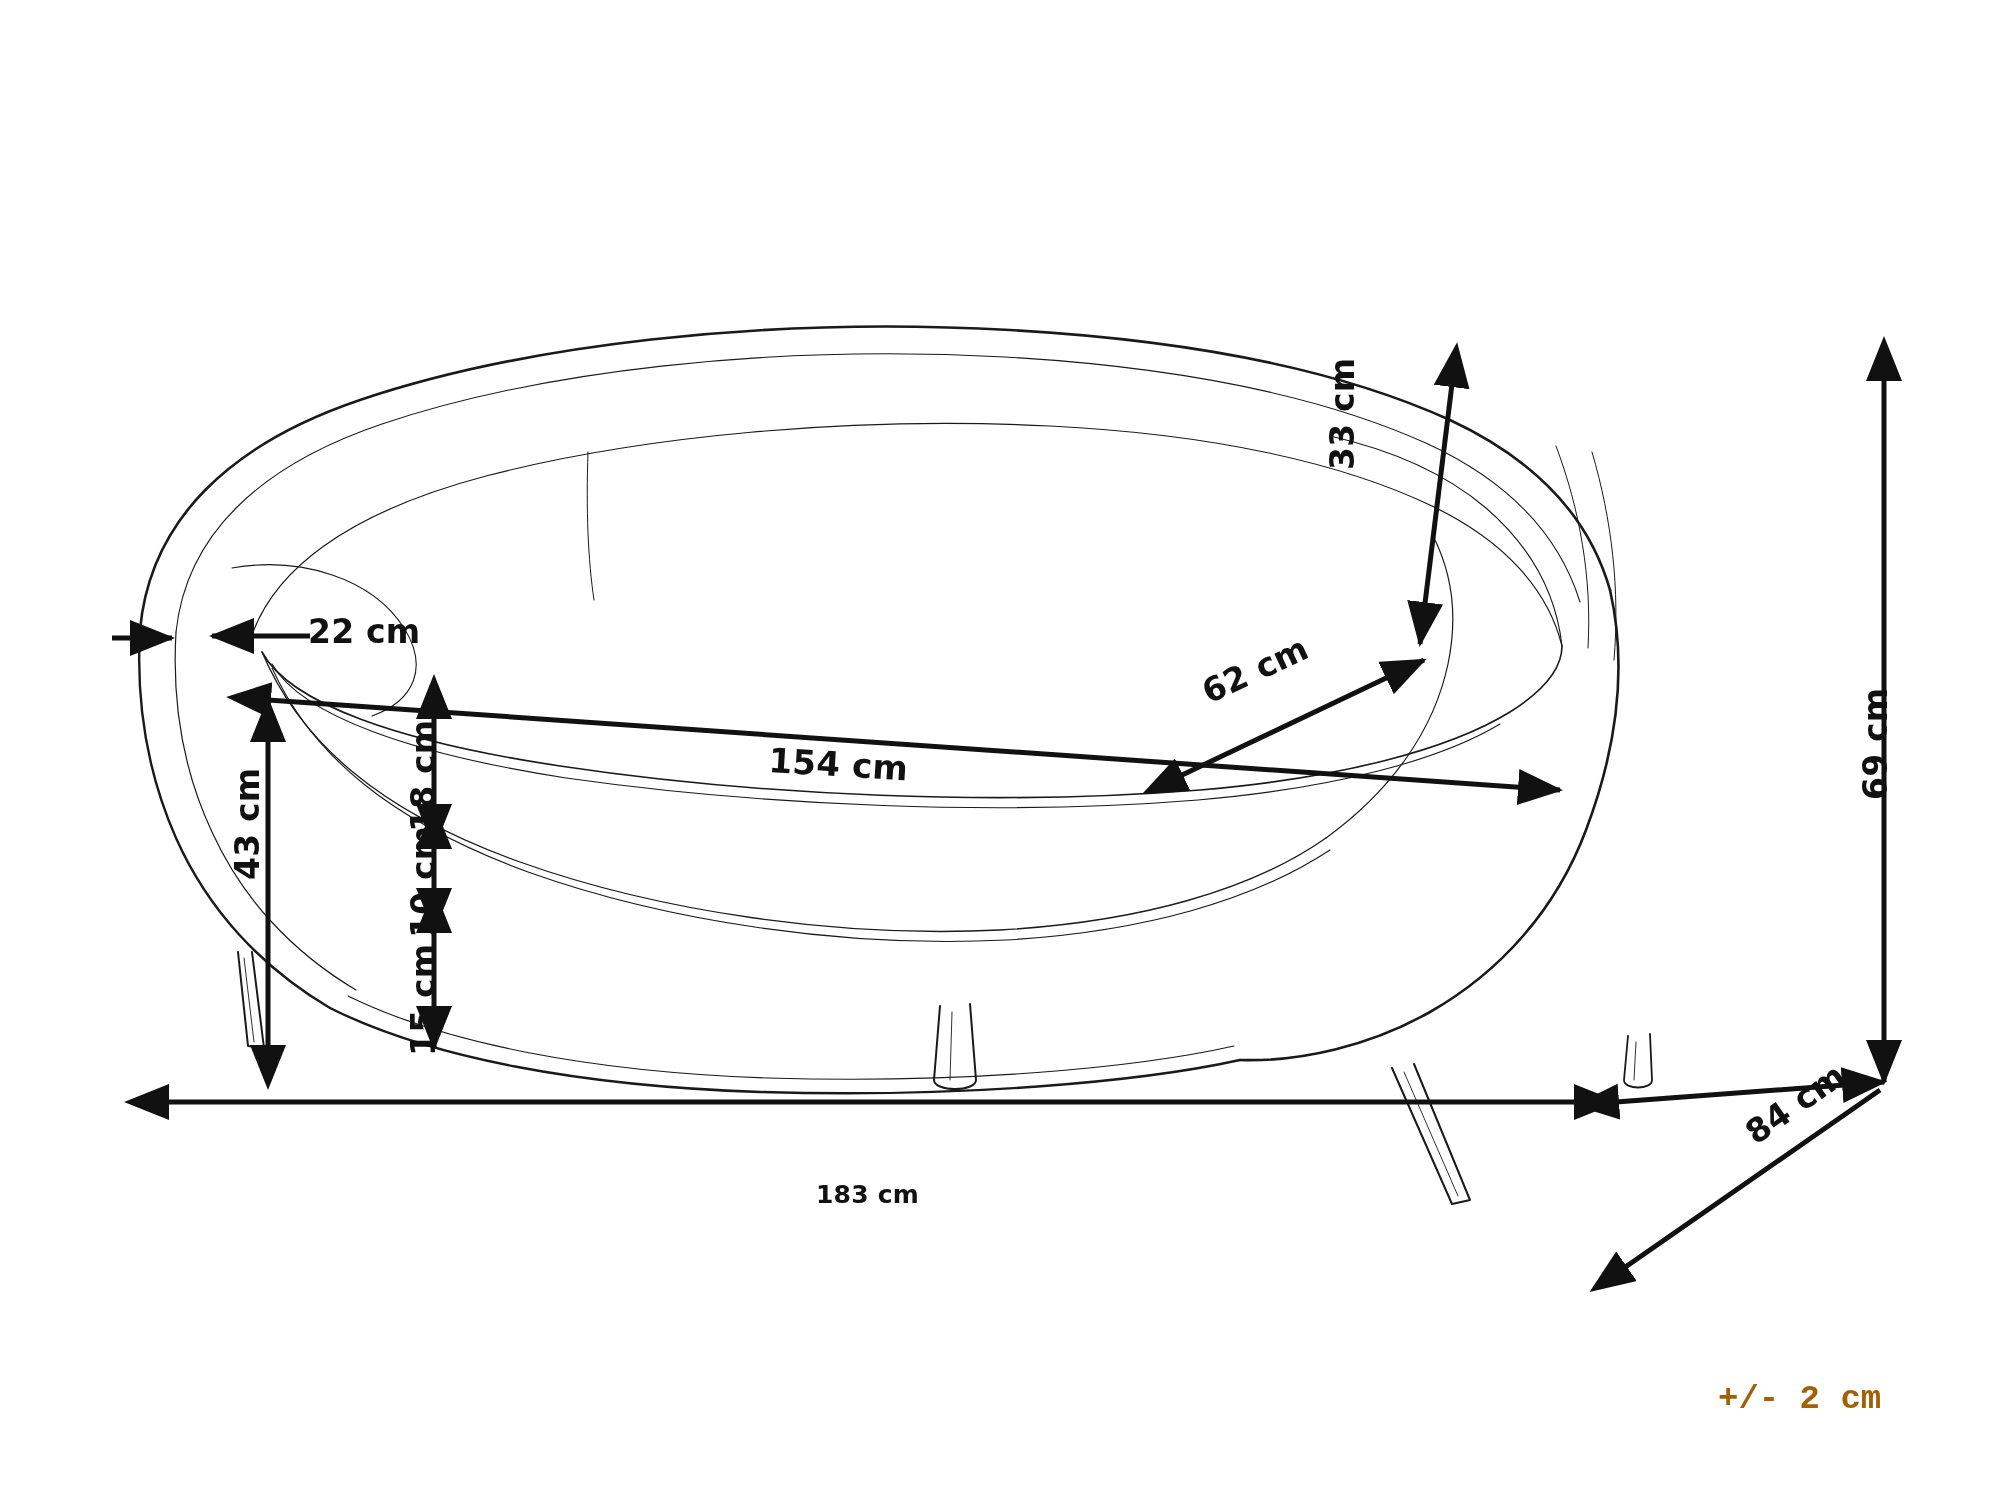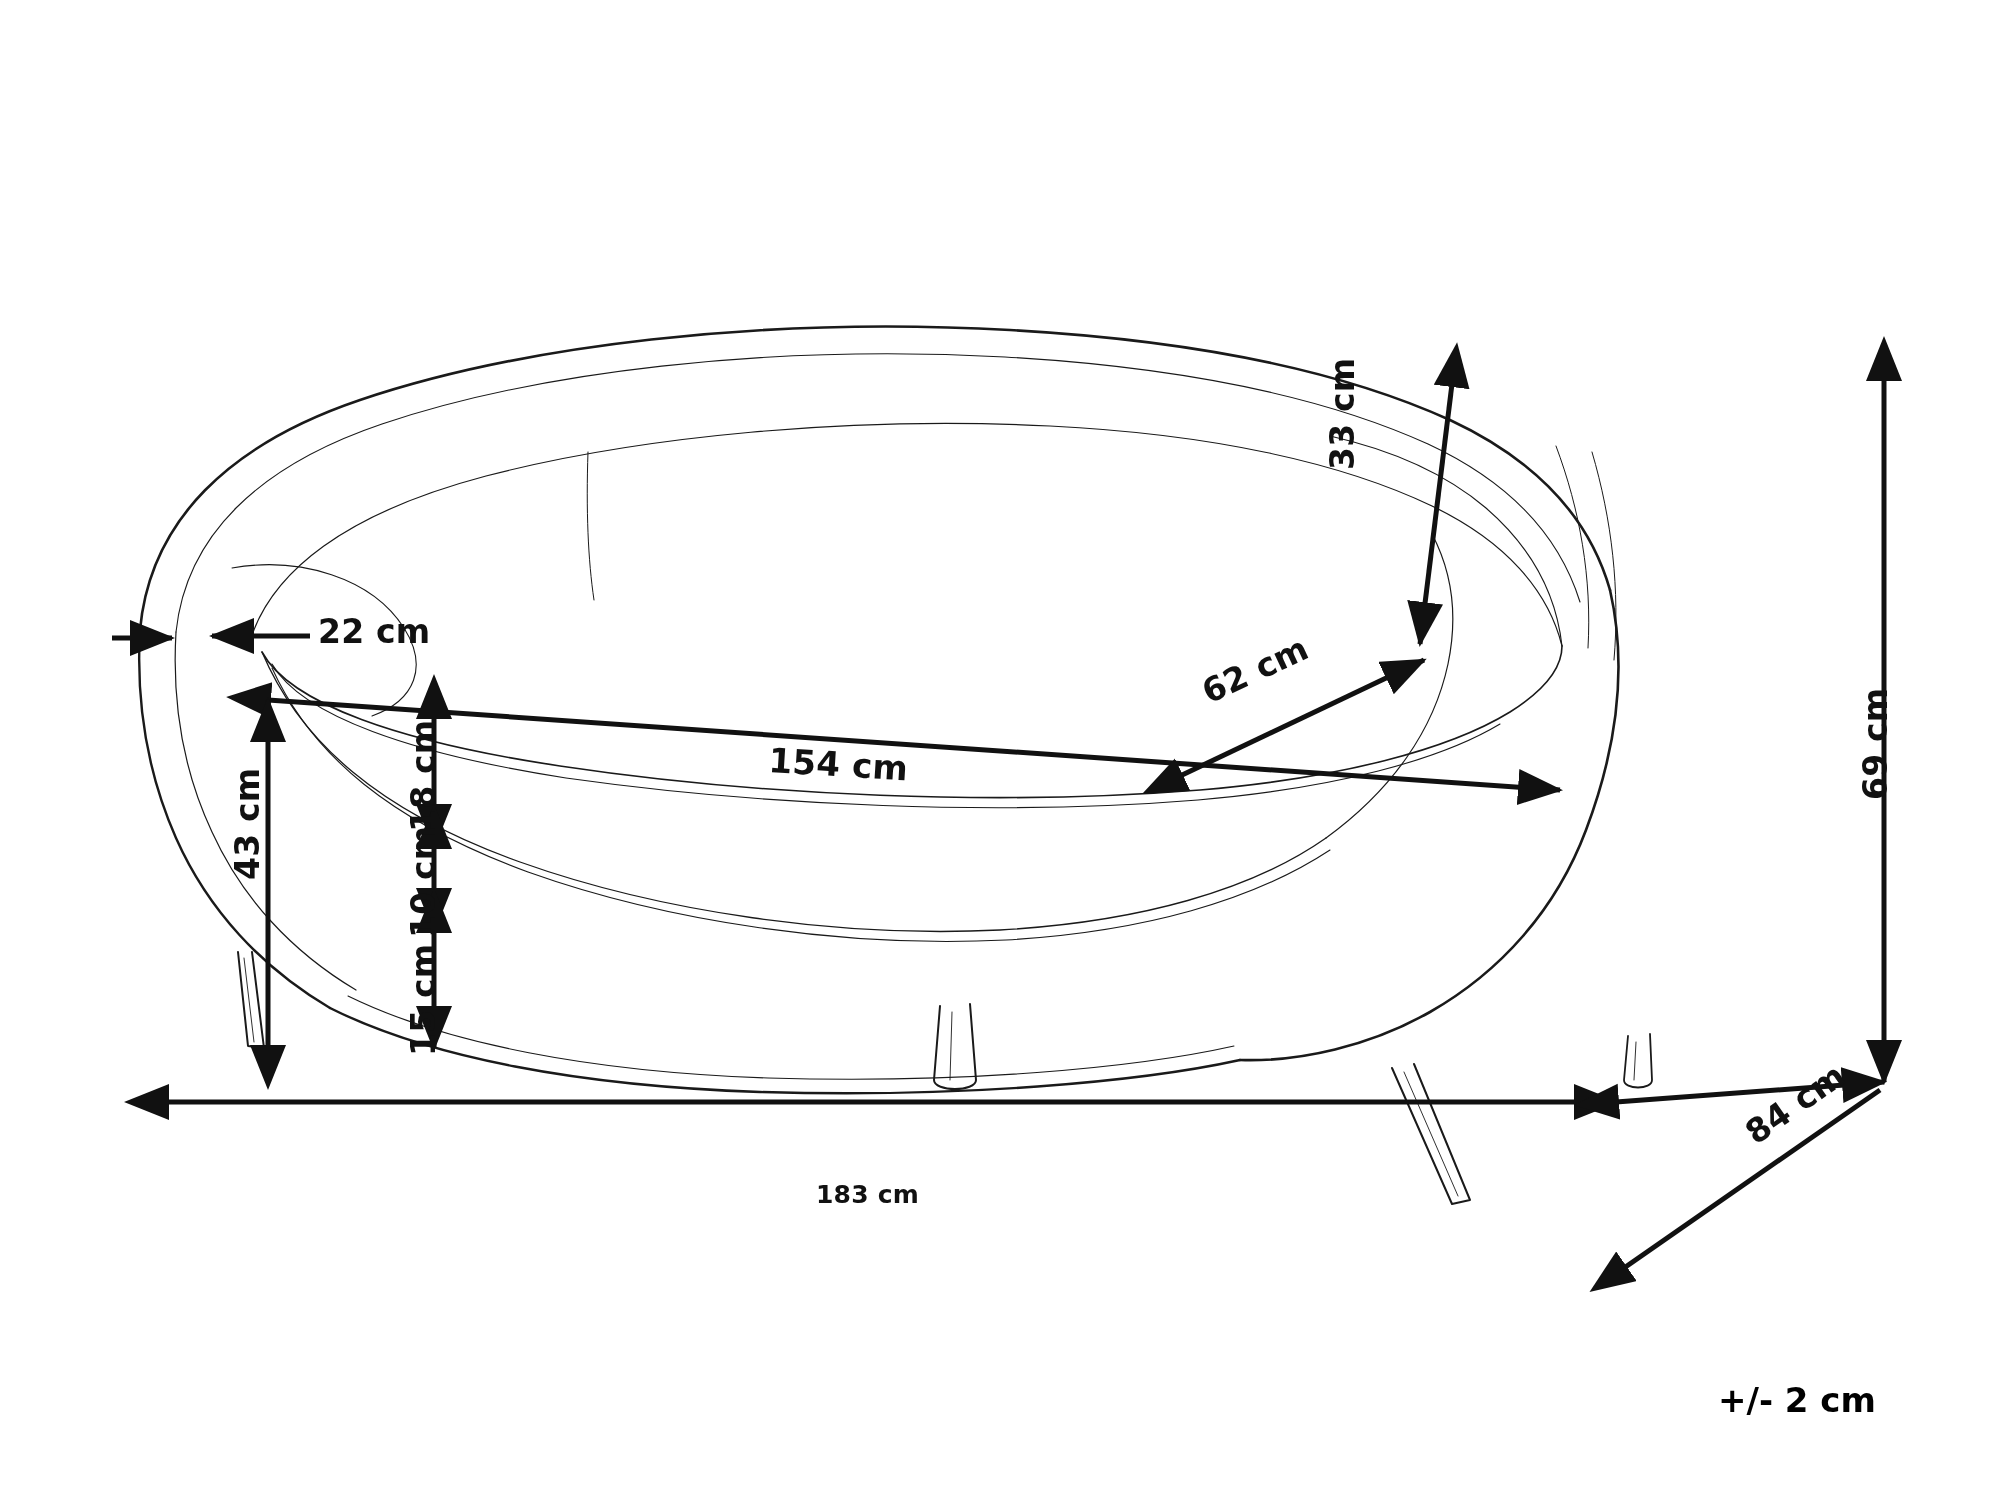--- a/index.html
+++ b/index.html
@@ -2,21 +2,21 @@
 <html><head>
 <meta charset="utf-8">
 <style>
   html,body{margin:0;padding:0;background:#ffffff;}
   body{width:2000px;height:1499px;overflow:hidden;
        font-family:"DejaVu Sans","Liberation Sans",sans-serif;}
   #stage{position:relative;width:2000px;height:1499px;background:#ffffff;}
   svg.layer{position:absolute;left:0;top:0;width:2000px;height:1499px;}
   .lbl{position:absolute;font-weight:bold;color:#111111;
        white-space:nowrap;letter-spacing:.2px;}
-  .tol{position:absolute;font-weight:bold;color:#000000;white-space:nowrap;}
+  .tol{position:absolute;font-weight:bold;color:#a16207;white-space:nowrap;font-family:Liberation Mono, monospace;}
 </style>
 </head>
 <body>
 
 <div id="stage">
 
   <svg class="layer" viewBox="0 0 2000 1499">
     <g fill="none" stroke="#1a1a1a" stroke-linecap="round" stroke-linejoin="round">
 
       <path stroke-width="2.6" d="M 140 630
@@ -145,21 +145,21 @@
 
       <line x1="1884" y1="378" x2="1884" y2="1082" marker-start="url(#ah-start)" marker-end="url(#ah)"></line>
 
       <line x1="166" y1="1102" x2="1616" y2="1102" marker-start="url(#ah-start)" marker-end="url(#ah)"></line>
 
       <line x1="1616" y1="1102" x2="1884" y2="1082" marker-start="url(#ah-start)" marker-end="url(#ah)"></line>
       <line x1="1624" y1="1268" x2="1880" y2="1090" marker-start="url(#ah-start)"></line>
     </g>
   </svg>
 
-  <div class="lbl" style="left:318px;top:612px;font-size:33px;">22 cm</div>
+  <div class="lbl" style="left:308px;top:612px;font-size:33px;">22 cm</div>
 
   <div class="lbl" style="left:1323px;top:470px;font-size:33px;transform:rotate(-90deg);transform-origin:left top;">33 cm</div>
 
   <div class="lbl" style="left:1196px;top:676px;font-size:33px;transform:rotate(-25deg);transform-origin:left top;">62 cm</div>
 
   <div class="lbl" style="left:770px;top:740px;font-size:34px;transform:rotate(3.5deg);transform-origin:left top;">154 cm</div>
 
   <div class="lbl" style="left:228px;top:880px;font-size:33px;transform:rotate(-90deg);transform-origin:left top;">43 cm</div>
 
   <div class="lbl" style="left:404px;top:832px;font-size:33px;transform:rotate(-90deg);transform-origin:left top;">18 cm</div>

